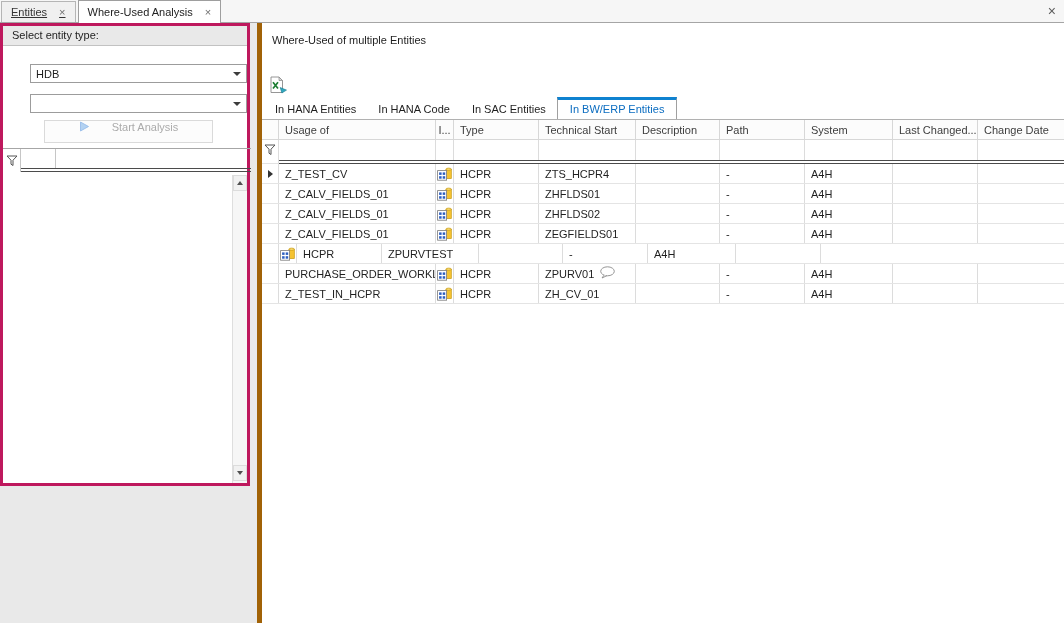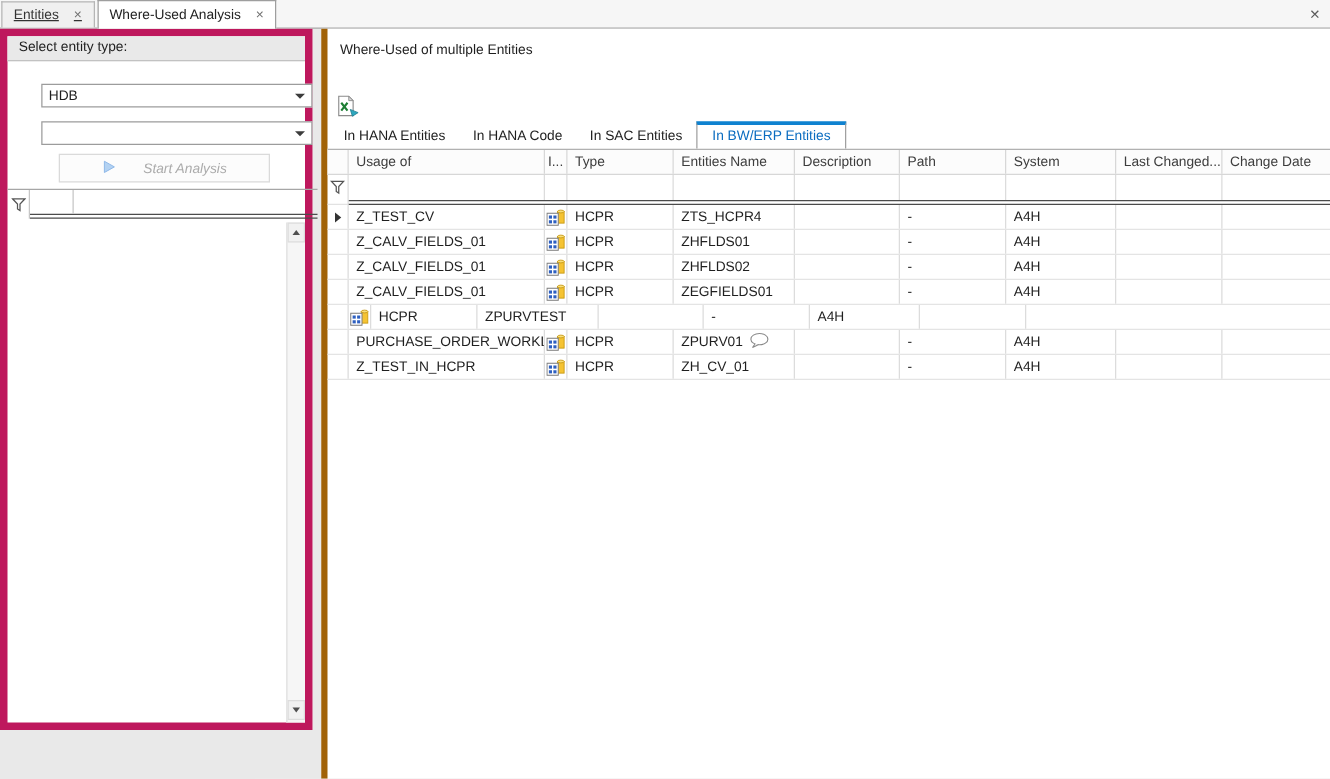--- a/index.html
+++ b/index.html
@@ -15,33 +15,33 @@
     white-space:nowrap; cursor:default; }
   .doc-tab.inactive { background:#f0f0f0; border:1px solid #b5b5b5; border-bottom:none;
     margin-left:1px; color:#333;text-decoration:underline; }
   .doc-tab.active { background:#ffffff; border:1px solid #9e9e9e; border-bottom:none;
     height:23px; margin-bottom:-1px; z-index:2; margin-left:2px; }
   .tab-close { margin-left:12px; color:#6f6f6f; font-size:11px; line-height:1; }
   .panel-close { position:absolute; right:8px; top:4px; color:#5c5c5c; font-size:14px;
     line-height:1; }
 
   
-  .left-panel { position:absolute; left:0; top:23px; width:250px; height:561px;
-    background:#ffffff; border:6px solid #be185d; }
+  .left-panel { position:absolute; left:0; top:23px; width:250px; height:463px;
+    background:#ffffff; border:3px solid #be185d; }
   .lp-header { height:20px; line-height:19px; background:#e9e9e9;
     border-bottom:1px solid #c2c2c2; padding-left:9px; color:#1e1e1e; }
   .dropdown { position:absolute; left:27px; width:217px; height:19px;
     background:#fff; border:1px solid #9c9c9c; display:flex; align-items:center; }
   .dd-value { flex:1; padding-left:5px; color:#1e1e1e; }
   .dd-caret { width:18px; display:flex; justify-content:center; align-items:center; }
   .caret-down { width:0; height:0; border-left:4px solid transparent;
     border-right:4px solid transparent; border-top:4px solid #3c3c3c; }
   .start-btn { position:absolute; left:41px; top:94px; width:169px; height:23px;
-    background:#fcfcfc; border:1px solid #dadada; display:flex; align-items:center;
-    justify-content:center; gap:22px; color:#ababab;font-style:italic; }
+    background:#fcfcfc; border:1px solid #dadada; display:flex; 
+    justify-content:center; gap:22px; color:#ababab; }
 
   .lp-grid { position:absolute; left:0; top:122px; width:248px;
     border-top:1px solid #a6a6a6; }
   .lp-grid-row { display:flex; height:23px; }
   .lp-sel { width:18px; border-right:1px solid #c6c6c6; display:flex;
     align-items:center; justify-content:center; }
   .lp-cols { flex:1; display:flex; border-bottom:4px double #4b4b4b; }
   .lp-c1 { width:35px; border-right:1px solid #c6c6c6; }
   .lp-c2 { flex:1; }
 
@@ -183,21 +183,21 @@
     <div class="rtab active">In BW/ERP Entities</div>
   </div>
 
   <div class="tbl">
 
     <div class="trow thead">
       <div class="cell c0"></div>
       <div class="cell c1">Usage of</div>
       <div class="cell c2">I...</div>
       <div class="cell c3">Type</div>
-      <div class="cell c4">Entities Name</div>
+      <div class="cell c4">Technical Start</div>
       <div class="cell c5">Description</div>
       <div class="cell c6">Path</div>
       <div class="cell c7">System</div>
       <div class="cell c8">Last Changed...</div>
       <div class="cell c9">Change Date</div>
     </div>
 
     <div class="trow tfilter">
       <div class="fsel">
         <svg width="12" height="12" viewBox="0 0 12 12">

